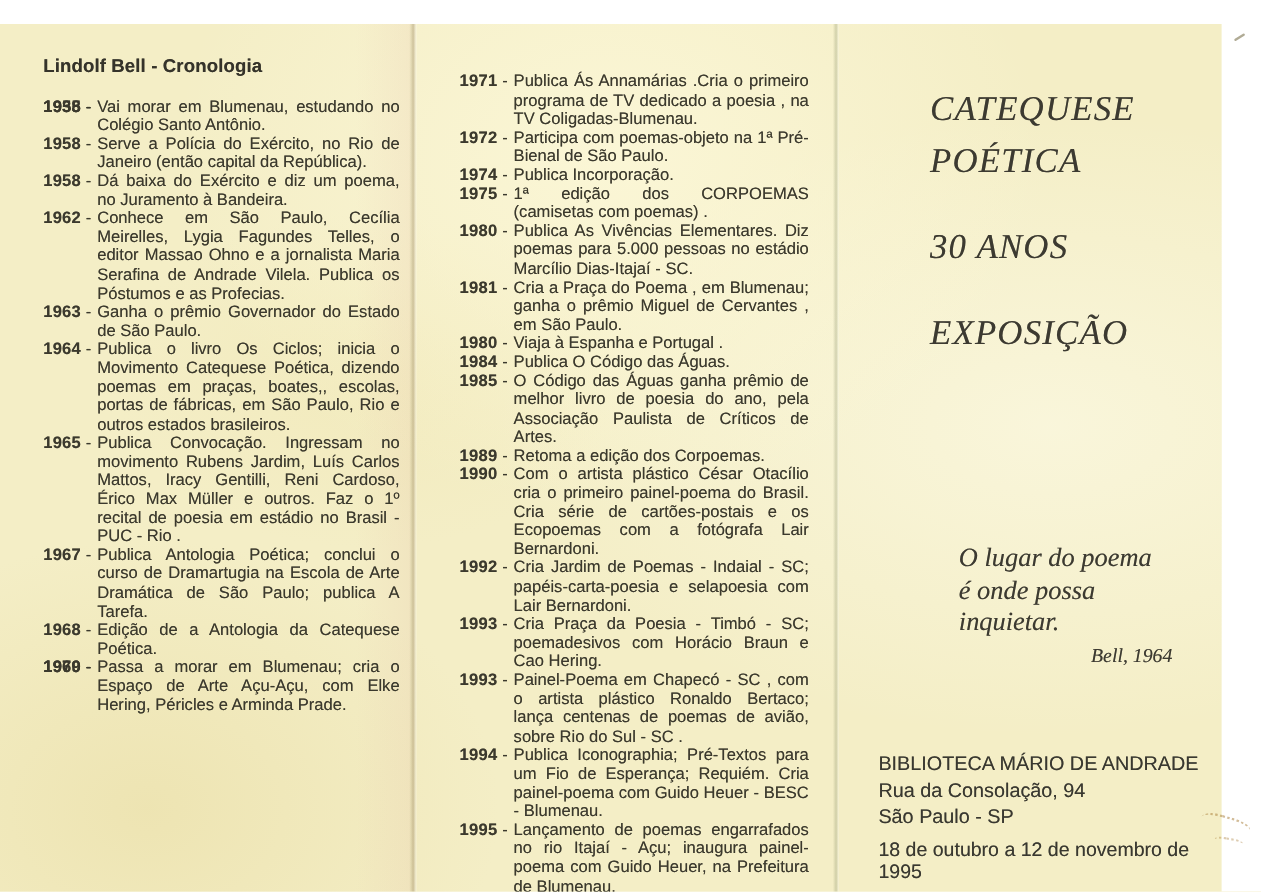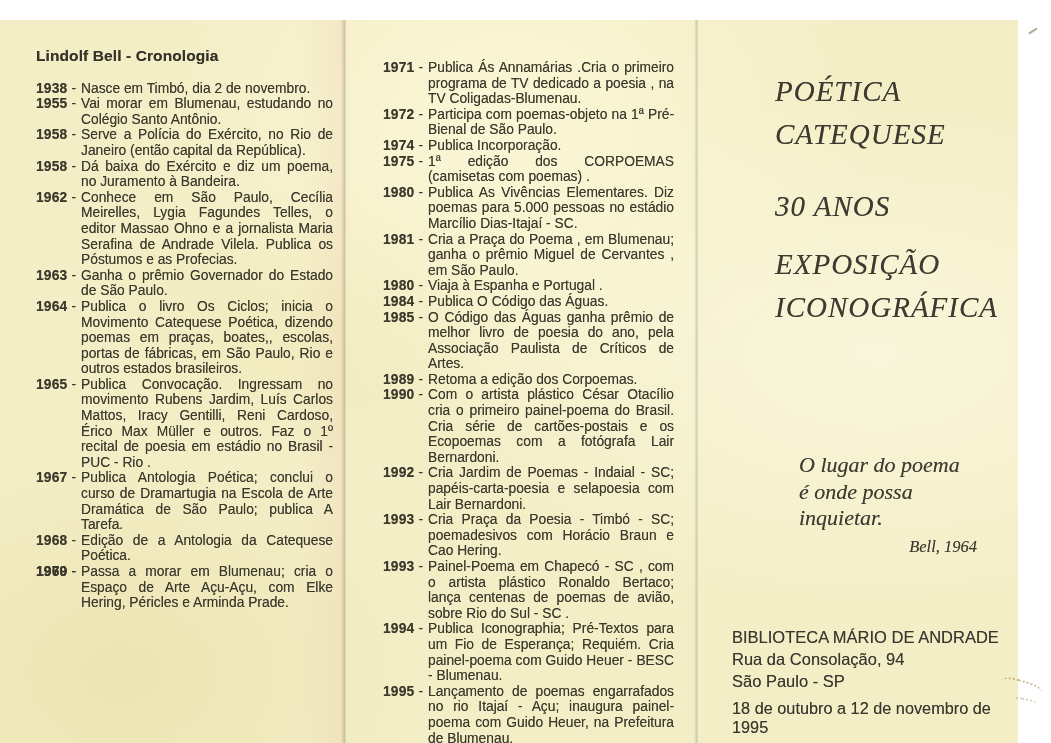--- a/index.html
+++ b/index.html
@@ -78,21 +78,21 @@
 
   
   .serif-ital {
     position: absolute; font-family: "Liberation Serif", "DejaVu Serif", serif;
     font-style: italic; color: #3c3a31;
   }
   .main-title { left: 775px; font-size: 29px; line-height: 43px; letter-spacing: 1px;
     text-shadow: 0 0 0.5px rgba(60,58,49,0.55); }
   .title-block-1 { top: 50px; }
   .title-block-2 { top: 165px; }
-  .title-block-3 { top: 223px; }
+  .title-block-3 { top: 237px; text-align: right; }
 
   .quote { left: 799px; top: 432px; width: 190px; font-size: 22px; line-height: 26.5px;
     text-shadow: 0 0 0.4px rgba(60,58,49,0.5); }
   .quote-attribution {
     text-align: right; font-size: 16.5px; font-weight: 400; padding-right: 12px; margin-top: 2px;
   }
 
   .venue {
     position: absolute; left: 732px; top: 606px; font-size: 16.5px; line-height: 22px;
     color: #393830; text-shadow: 0 0 0.45px rgba(57,56,48,0.6);
@@ -115,21 +115,20 @@
   <div class="top-right-mark"></div>
   <div class="scratch-1"></div>
   <div class="scratch-2"></div>
 
   <div class="col col-left">
     <h1 class="col-title">Lindolf Bell - Cronologia</h1>
     <div class="entries">
 
         <div class="entry">
           <span class="year"><b>1938</b><span class="dash">-</span></span>
-          <span class="etext">Nasce em Timbó, dia 2 de novembro.</span>
         </div>
 
         <div class="entry">
           <span class="year"><b>1955</b><span class="dash">-</span></span>
           <span class="etext">Vai morar em Blumenau, estudando no Colégio Santo Antônio.</span>
         </div>
 
         <div class="entry">
           <span class="year"><b>1958</b><span class="dash">-</span></span>
           <span class="etext">Serve a Polícia do Exército, no Rio de Janeiro (então capital da República).</span>
@@ -260,29 +259,28 @@
         </div>
 
         <div class="entry">
           <span class="year"><b>1995</b><span class="dash">-</span></span>
           <span class="etext">Lançamento de poemas engarrafados no rio Itajaí - Açu; inaugura painel-poema com Guido Heuer, na Prefeitura de Blumenau.</span>
         </div>
       </div>
   </div>
 
   <div class="serif-ital main-title title-block-1">
+    <div>CATEQUESE</div>
     <div>POÉTICA</div>
-    <div>CATEQUESE</div>
   </div>
   <div class="serif-ital main-title title-block-2">
     <div>30 ANOS</div>
   </div>
   <div class="serif-ital main-title title-block-3">
     <div>EXPOSIÇÃO</div>
-    <div>ICONOGRÁFICA</div>
   </div>
 
   <div class="serif-ital quote">
     <div>O lugar do poema</div>
     <div>é onde possa inquietar.</div>
     <div class="quote-attribution">Bell, 1964</div>
   </div>
 
   <div class="venue">
     <div>BIBLIOTECA MÁRIO DE ANDRADE</div>

